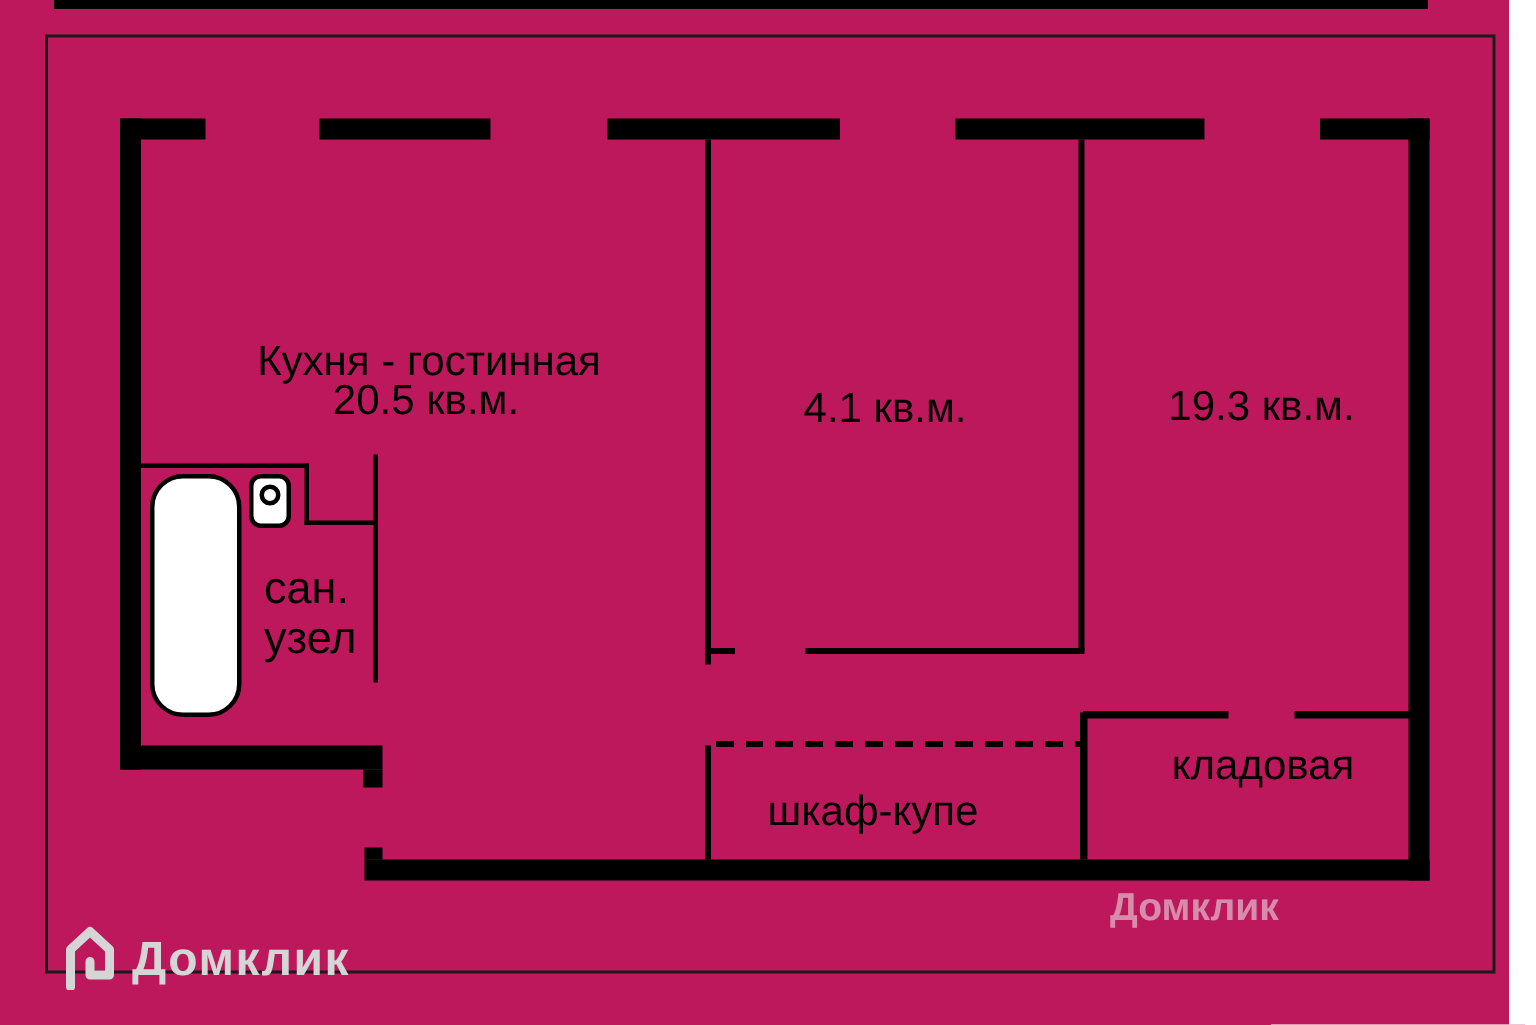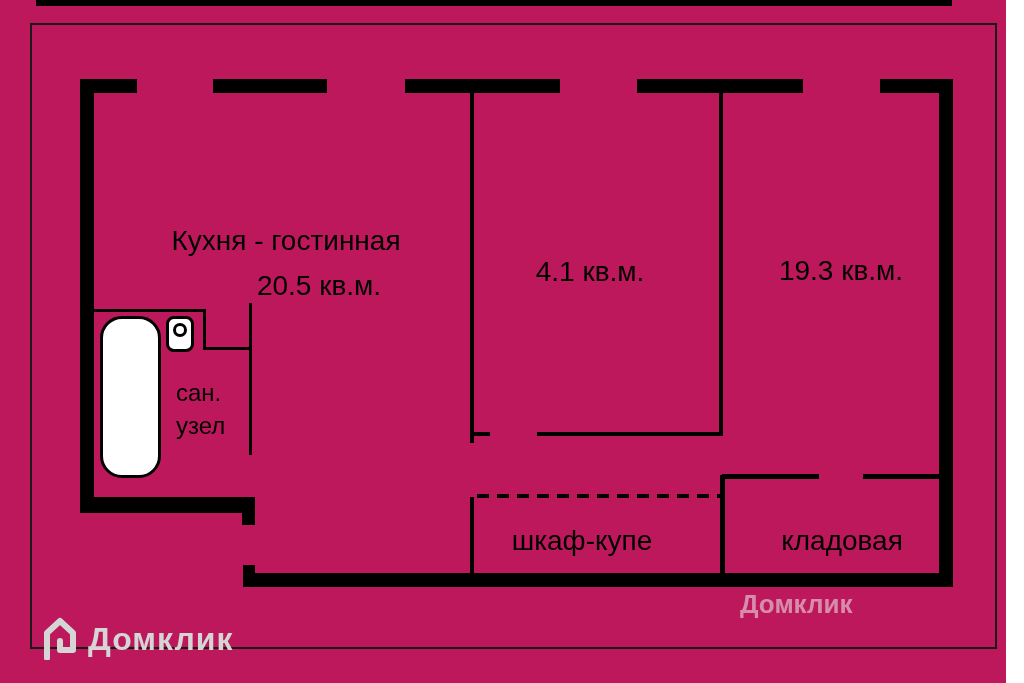--- a/index.html
+++ b/index.html
@@ -4,21 +4,21 @@
 <style>
   html,body{margin:0;padding:0;background:#ffffff;}
   #plan-root{
     position:relative;width:1006px;height:683px;background:#be185d;overflow:hidden;
     font-family:"Liberation Sans","DejaVu Sans",sans-serif;color:#000;
   }
   .w{position:absolute;background:#000;}                 
   .frame{position:absolute;border:2px solid #1a1a1a;}    
   .lbl{position:absolute;white-space:nowrap;font-size:28px;line-height:1;
        transform:translate(-50%,-50%);letter-spacing:0;}
-  .lbl-left{position:absolute;white-space:nowrap;font-size:24px;line-height:33px;}
+  .lbl-left{position:absolute;white-space:nowrap;font-size:30px;line-height:33px;}
   .dashed{position:absolute;height:4px;
        background:repeating-linear-gradient(to right,#000 0 12px,rgba(0,0,0,0) 12px 20px);}
   .fixture{position:absolute;background:#fff;border:3px solid #000;box-sizing:border-box;}
   .sink-dot{position:absolute;width:8px;height:8px;border:3px solid #000;border-radius:50%;
        background:#fff;}
   .wm{position:absolute;display:flex;align-items:center;gap:8px;}
   .wm-text{font-size:32px;font-weight:700;color:#d5d5d5;letter-spacing:1px;}
   .wm2{position:absolute;font-size:26px;font-weight:700;color:#ececec;opacity:.55;
        white-space:nowrap;}
 </style>
@@ -61,34 +61,34 @@
   <div class="w" style="left:719px;top:93px;width:4px;height:341px;"></div>
 
   <div class="w" style="left:470px;top:497px;width:4px;height:76px;"></div>
   <div class="dashed" style="left:477px;top:494px;width:243px;"></div>
 
   <div class="w" style="left:720px;top:475px;width:5px;height:98px;"></div>
   <div class="w" style="left:722px;top:474px;width:97px;height:5px;"></div>
   <div class="w" style="left:863px;top:474px;width:77px;height:5px;"></div>
 
   <div class="lbl" style="left:286px;top:241px;">Кухня - гостинная</div>
-  <div class="lbl" style="left:284px;top:286px;margin-left:35px;">20.5 кв.м.</div>
+  <div class="lbl" style="left:284px;top:267px;">20.5 кв.м.</div>
 
   <div class="lbl" style="left:590px;top:272px;">4.1 кв.м.</div>
 
   <div class="lbl" style="left:841px;top:271px;">19.3 кв.м.</div>
 
   <div class="lbl-left" style="left:176px;top:376px;">
     <div>сан.</div>
     <div>узел</div>
   </div>
 
   <div class="lbl" style="left:582px;top:541px;">шкаф-купе</div>
 
-  <div class="lbl" style="left:842px;top:541px;text-align:center;">кладовая</div>
+  <div class="lbl" style="left:842px;top:510px;text-align:center;">кладовая</div>
 
   <div class="wm" style="left:40px;top:614px;">
     <span style="display:inline-block;">
       <svg width="40" height="46" viewBox="0 0 40 46">
         <path d="M7 44 V19 L20 7 L33 19 V36 H20 V27" fill="none" stroke="#d5d5d5" stroke-width="6" stroke-linejoin="round" stroke-linecap="round"></path>
       </svg>
     </span>
     <span class="wm-text">Домклик</span>
   </div>
 

